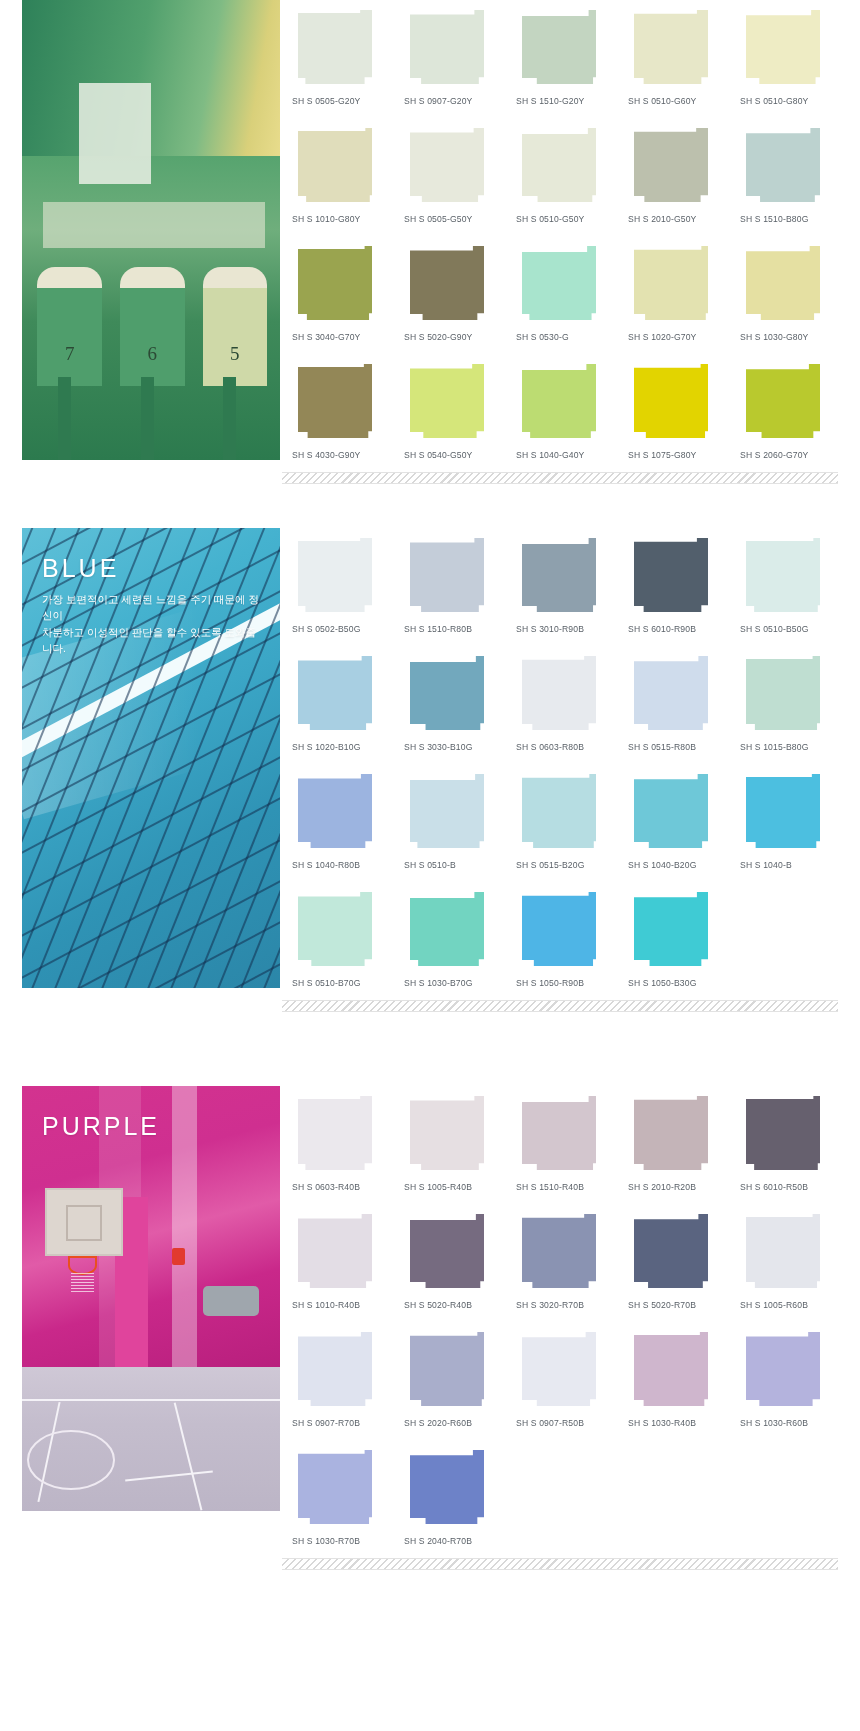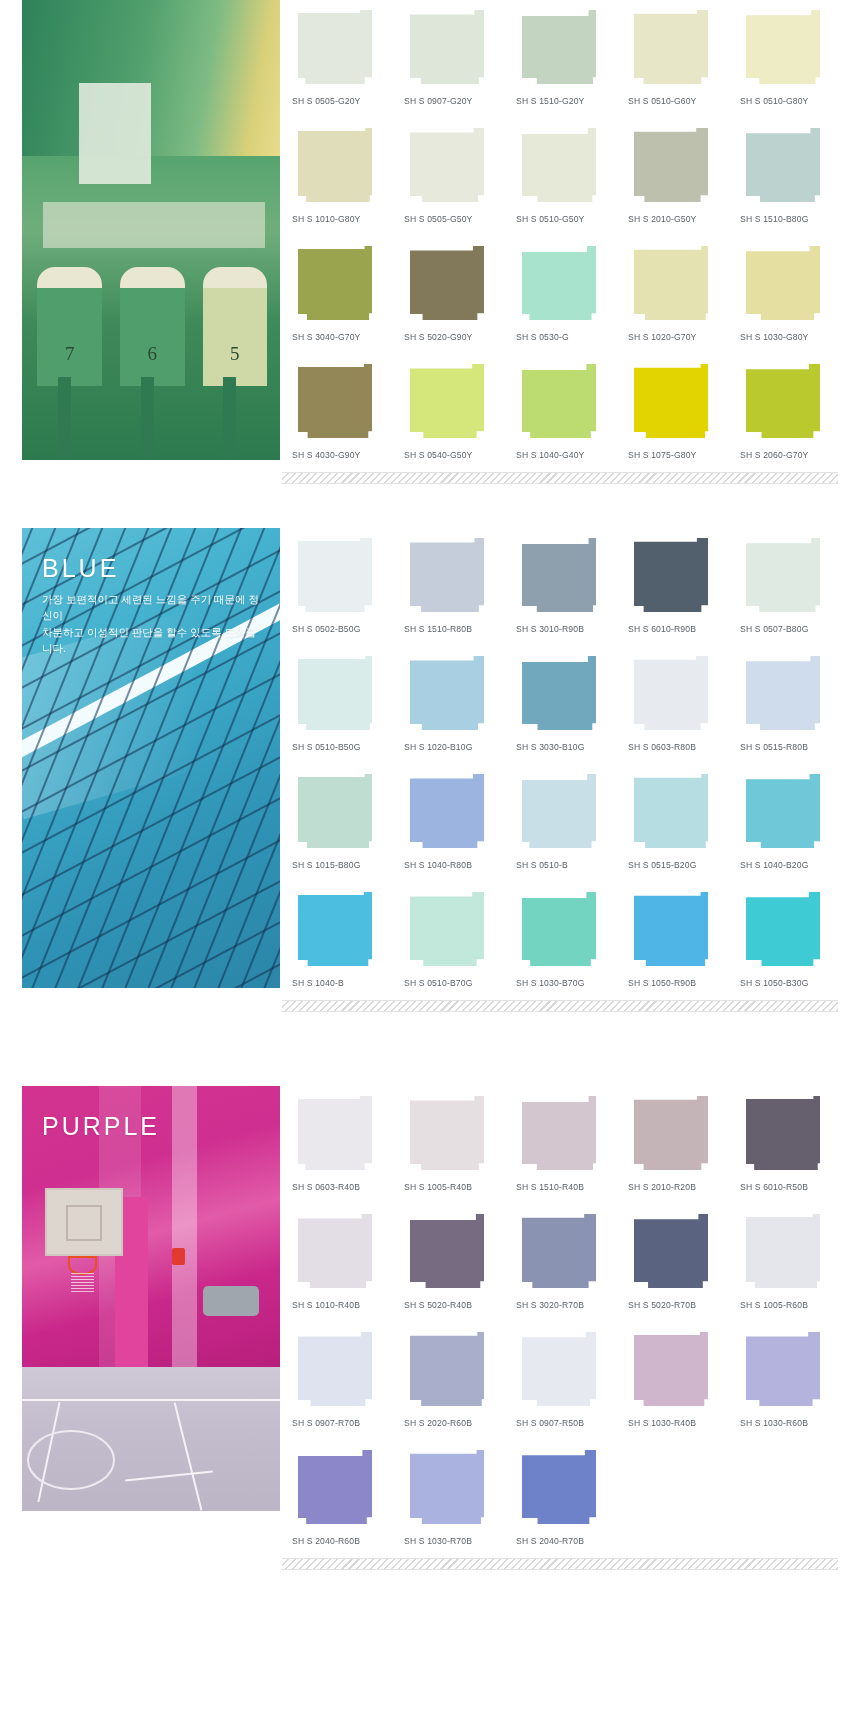--- a/index.html
+++ b/index.html
@@ -381,26 +381,20 @@
             <div class="chip-label">SH S 3010-R90B</div>
           </div>
           <div class="cell">
             <div class="chip-box">
               <div class="chip" style="background: rgb(82, 95, 108); clip-path: polygon(0% 5%, 85% 5%, 85% 0%, 100% 0%, 100% 91%, 91% 91%, 91% 100%, 13% 100%, 13% 92%, 0% 92%);"></div>
             </div>
             <div class="chip-label">SH S 6010-R90B</div>
           </div>
           <div class="cell">
             <div class="chip-box">
-              <div class="chip" style="background: rgb(223, 234, 227); clip-path: polygon(0% 7%, 88% 7%, 88% 0%, 100% 0%, 100% 91%, 94% 91%, 94% 100%, 18% 100%, 18% 92%, 0% 92%);"></div>
-            </div>
-            <div class="chip-label">SH S 0507-B80G</div>
-          </div>
-          <div class="cell">
-            <div class="chip-box">
               <div class="chip" style="background: rgb(218, 236, 233); clip-path: polygon(0% 4%, 91% 4%, 91% 0%, 100% 0%, 100% 91%, 97% 91%, 97% 100%, 11% 100%, 11% 92%, 0% 92%);"></div>
             </div>
             <div class="chip-label">SH S 0510-B50G</div>
           </div>
           <div class="cell">
             <div class="chip-box">
               <div class="chip" style="background: rgb(168, 207, 226); clip-path: polygon(0% 6%, 86% 6%, 86% 0%, 100% 0%, 100% 91%, 92% 91%, 92% 100%, 16% 100%, 16% 92%, 0% 92%);"></div>
             </div>
             <div class="chip-label">SH S 1020-B10G</div>
           </div>
@@ -601,26 +595,20 @@
             <div class="chip-label">SH S 1030-R40B</div>
           </div>
           <div class="cell">
             <div class="chip-box">
               <div class="chip" style="background: rgb(180, 179, 221); clip-path: polygon(0% 6%, 84% 6%, 84% 0%, 100% 0%, 100% 91%, 90% 91%, 90% 100%, 18% 100%, 18% 92%, 0% 92%);"></div>
             </div>
             <div class="chip-label">SH S 1030-R60B</div>
           </div>
           <div class="cell">
             <div class="chip-box">
-              <div class="chip" style="background: rgb(139, 135, 200); clip-path: polygon(0% 8%, 87% 8%, 87% 0%, 100% 0%, 100% 91%, 93% 91%, 93% 100%, 11% 100%, 11% 92%, 0% 92%);"></div>
-            </div>
-            <div class="chip-label">SH S 2040-R60B</div>
-          </div>
-          <div class="cell">
-            <div class="chip-box">
               <div class="chip" style="background: rgb(170, 179, 224); clip-path: polygon(0% 5%, 90% 5%, 90% 0%, 100% 0%, 100% 91%, 96% 91%, 96% 100%, 16% 100%, 16% 92%, 0% 92%);"></div>
             </div>
             <div class="chip-label">SH S 1030-R70B</div>
           </div>
           <div class="cell">
             <div class="chip-box">
               <div class="chip" style="background: rgb(109, 130, 200); clip-path: polygon(0% 7%, 85% 7%, 85% 0%, 100% 0%, 100% 91%, 91% 91%, 91% 100%, 21% 100%, 21% 92%, 0% 92%);"></div>
             </div>
             <div class="chip-label">SH S 2040-R70B</div>
           </div>

